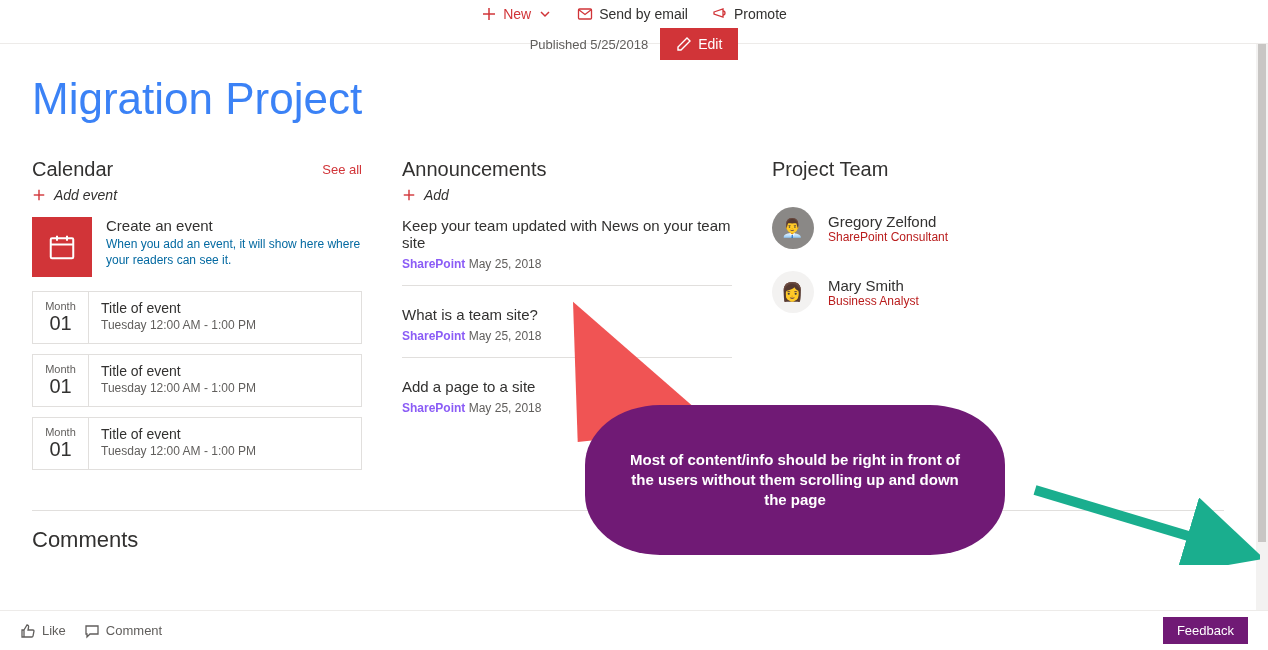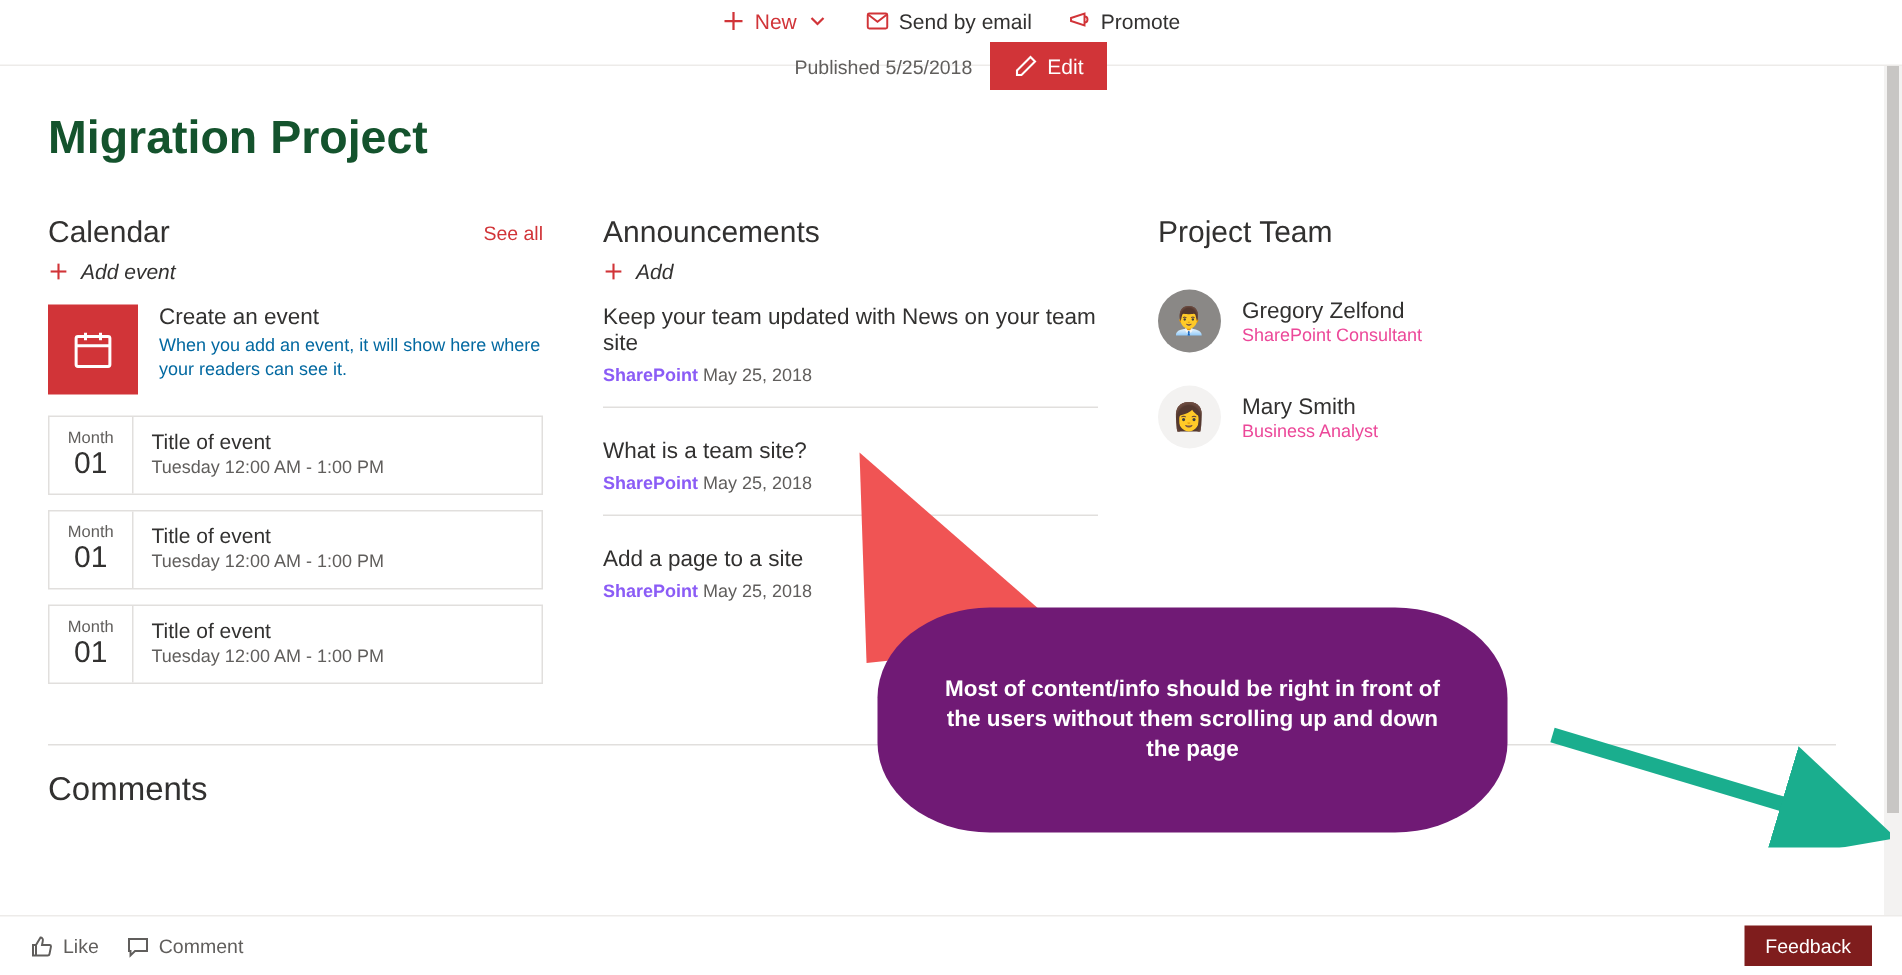--- a/index.html
+++ b/index.html
@@ -45,23 +45,23 @@
   }
   .edit-btn svg { width:16px; height:16px; }
   .pub-date { color: #605e5c; font-size: 13px; }
   .scroll-area {
     position: absolute;
     top: 44px; bottom: 40px; left:0; right: 12px;
     overflow-y: auto;
     padding: 0 32px;
   }
   .page-title {
-    font-size: 31px;
-    font-weight: 700;
-    color: #14532d;
+    font-size: 44px;
+    font-weight: 400;
+    color: #3b82f6;
     margin: 30px 0 34px 0;
   }
   .columns {
     display: flex;
     gap: 40px;
     align-items: flex-start;
   }
   .col-cal { width: 330px; }
   .col-ann { width: 330px; }
   .col-team { flex: 1; }
@@ -117,38 +117,38 @@
   .news-meta { font-size:12px;color:#605e5c; }
   .news-meta .src { font-weight:600;color:#8b5cf6;text-align:center; }
   .person { display:flex;gap:14px;align-items:center;margin-bottom:22px; }
   .avatar {
     width:42px;height:42px;border-radius:50%;
     display:flex;align-items:center;justify-content:center;
     font-size:18px;
     flex-shrink:0;
   }
   .person-name { font-size:15px;color:#323130; }
-  .person-role { font-size:12px;color:#ec4899; }
+  .person-role { font-size:12px;color:#b91c1c; }
   .divider { border:none;border-top:1px solid #e1dfdd;margin:30px 0 16px 0; }
   .comments-title { font-size:22px;font-weight:400;color:#323130; }
   .bottom-bar {
     position:absolute;left:0;right:0;bottom:0;height:40px;
     border-top:1px solid #edebe9;background:#fff;
     display:flex;align-items:center;justify-content:space-between;
     padding:0 20px;
   }
   .bb-left { display:flex;gap:18px; }
   .bb-btn {
     display:flex;align-items:center;gap:6px;
     font-size:13px;color:#605e5c;
     background:none;border:none;cursor:pointer;
   }
   .bb-btn svg{width:16px;height:16px;}
   .feedback-btn {
-    background:#7f1d1d;color:#fff;
+    background:#701a75;color:#fff;
     padding:6px 14px;font-size:13px;
     border:none;cursor:pointer;
   }
   .scrollbar {
     position:absolute;top:44px;right:0;bottom:40px;width:12px;
     background:#f3f2f1;
   }
   .scrollbar-thumb {
     position:absolute;left:2px;right:2px;top:0;height:88%;
     background:#c8c6c4;

